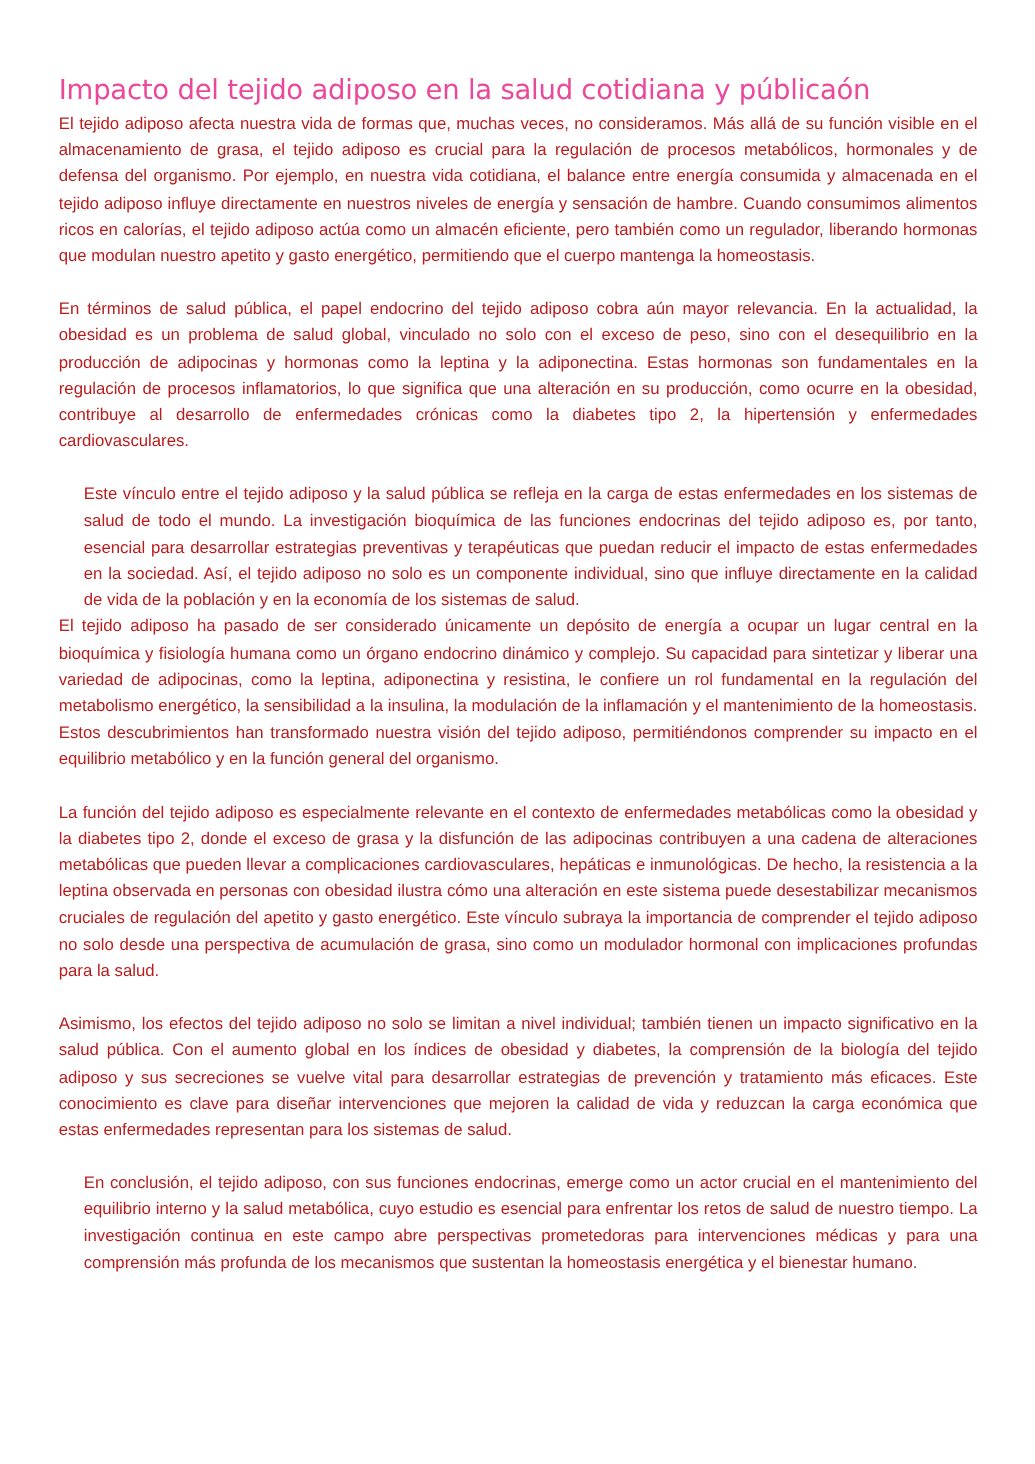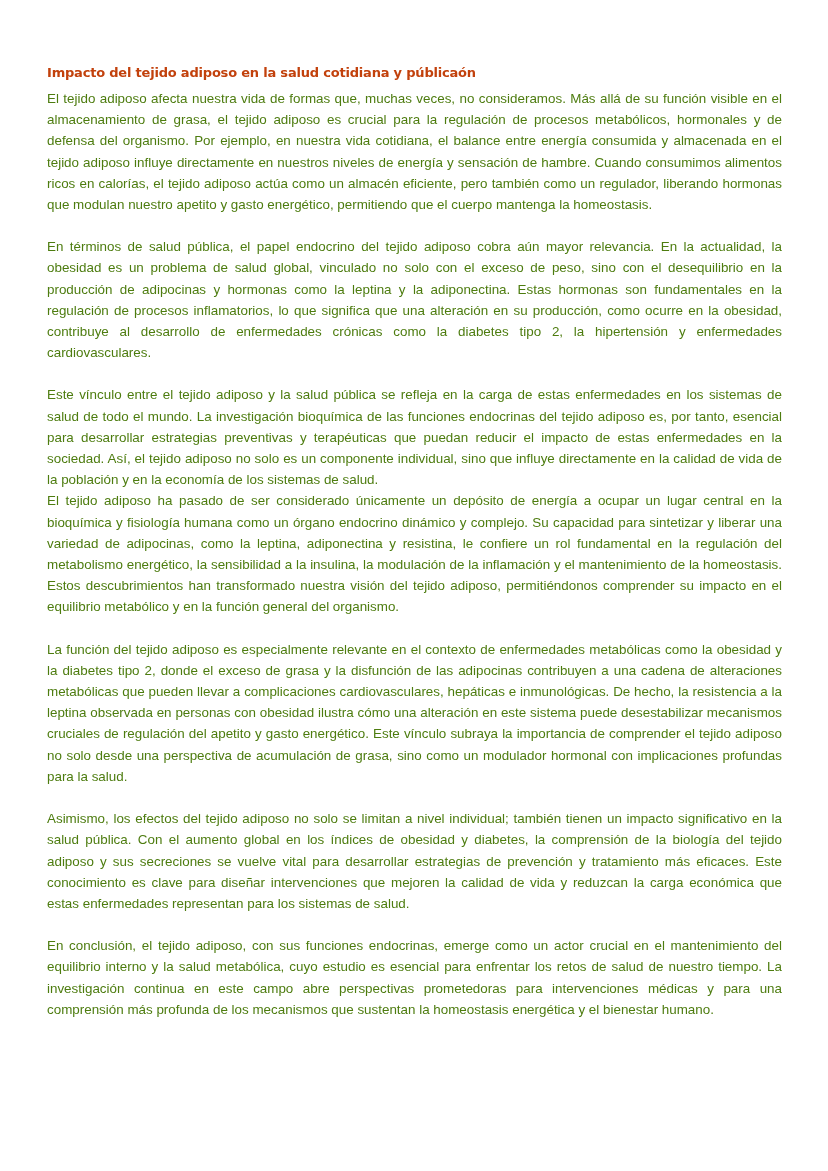--- a/index.html
+++ b/index.html
@@ -15,40 +15,41 @@
       color: #1a1a1a;
     }
     .page {
       position: absolute;
       left: 47px;
       top: 62px;
       width: 735px;
     }
     h2.section-heading {
       font-family: "DejaVu Sans", sans-serif;
-      font-weight: bold;
-      font-size: 13px;
+      font-weight: normal;
+      font-size: 22px;
       line-height: 22px;
       margin: 0 0 4px 0;
-      color: #c2410c;
+      color: #ec4899;
       letter-spacing: -0.2px;
     }
     h2.section-heading.second {
       margin-top: 12px;
     }
     p.body-paragraph {
       font-family: "Liberation Sans", sans-serif;
       font-size: 13.4px;
       line-height: 21.2px;
       text-align: justify;
       margin: 0 0 21px 0;
-      color: #4d7c0f;
+      color: #b91c1c;
     }
     p.body-paragraph.last-in-section {
       margin-bottom: 0;
+      margin-left: 20px;
     }
   </style>
 </head>
 <body>
 
 <div class="page">
 
   <section>
     <h2 class="section-heading">Impacto del tejido adiposo en la salud cotidiana y públicaón</h2>
     <p class="body-paragraph">El tejido adiposo afecta nuestra vida de formas que, muchas veces, no consideramos. Más allá de su función visible en el almacenamiento de grasa, el tejido adiposo es crucial para la regulación de procesos metabólicos, hormonales y de defensa del organismo. Por ejemplo, en nuestra vida cotidiana, el balance entre energía consumida y almacenada en el tejido adiposo influye directamente en nuestros niveles de energía y sensación de hambre. Cuando consumimos alimentos ricos en calorías, el tejido adiposo actúa como un almacén eficiente, pero también como un regulador, liberando hormonas que modulan nuestro apetito y gasto energético, permitiendo que el cuerpo mantenga la homeostasis.</p>

